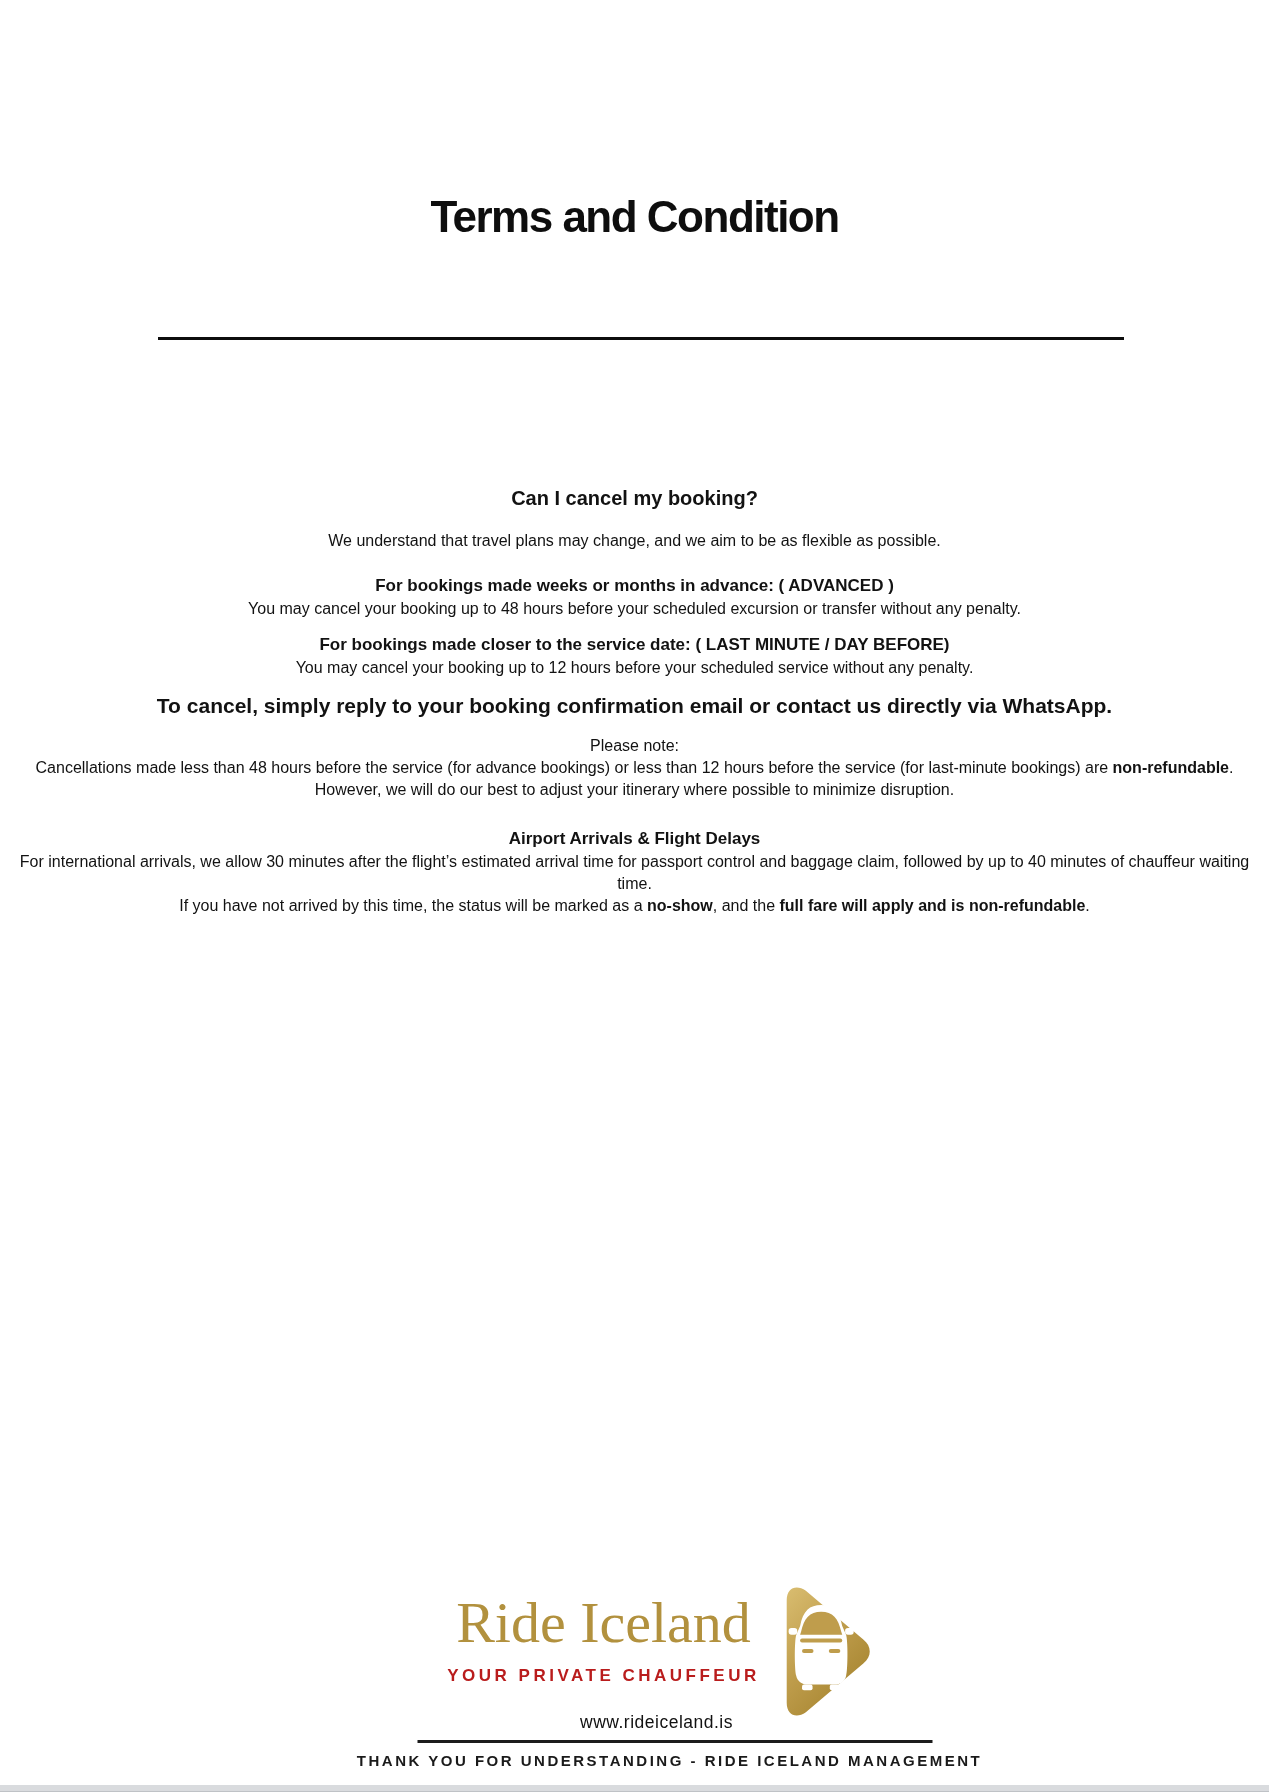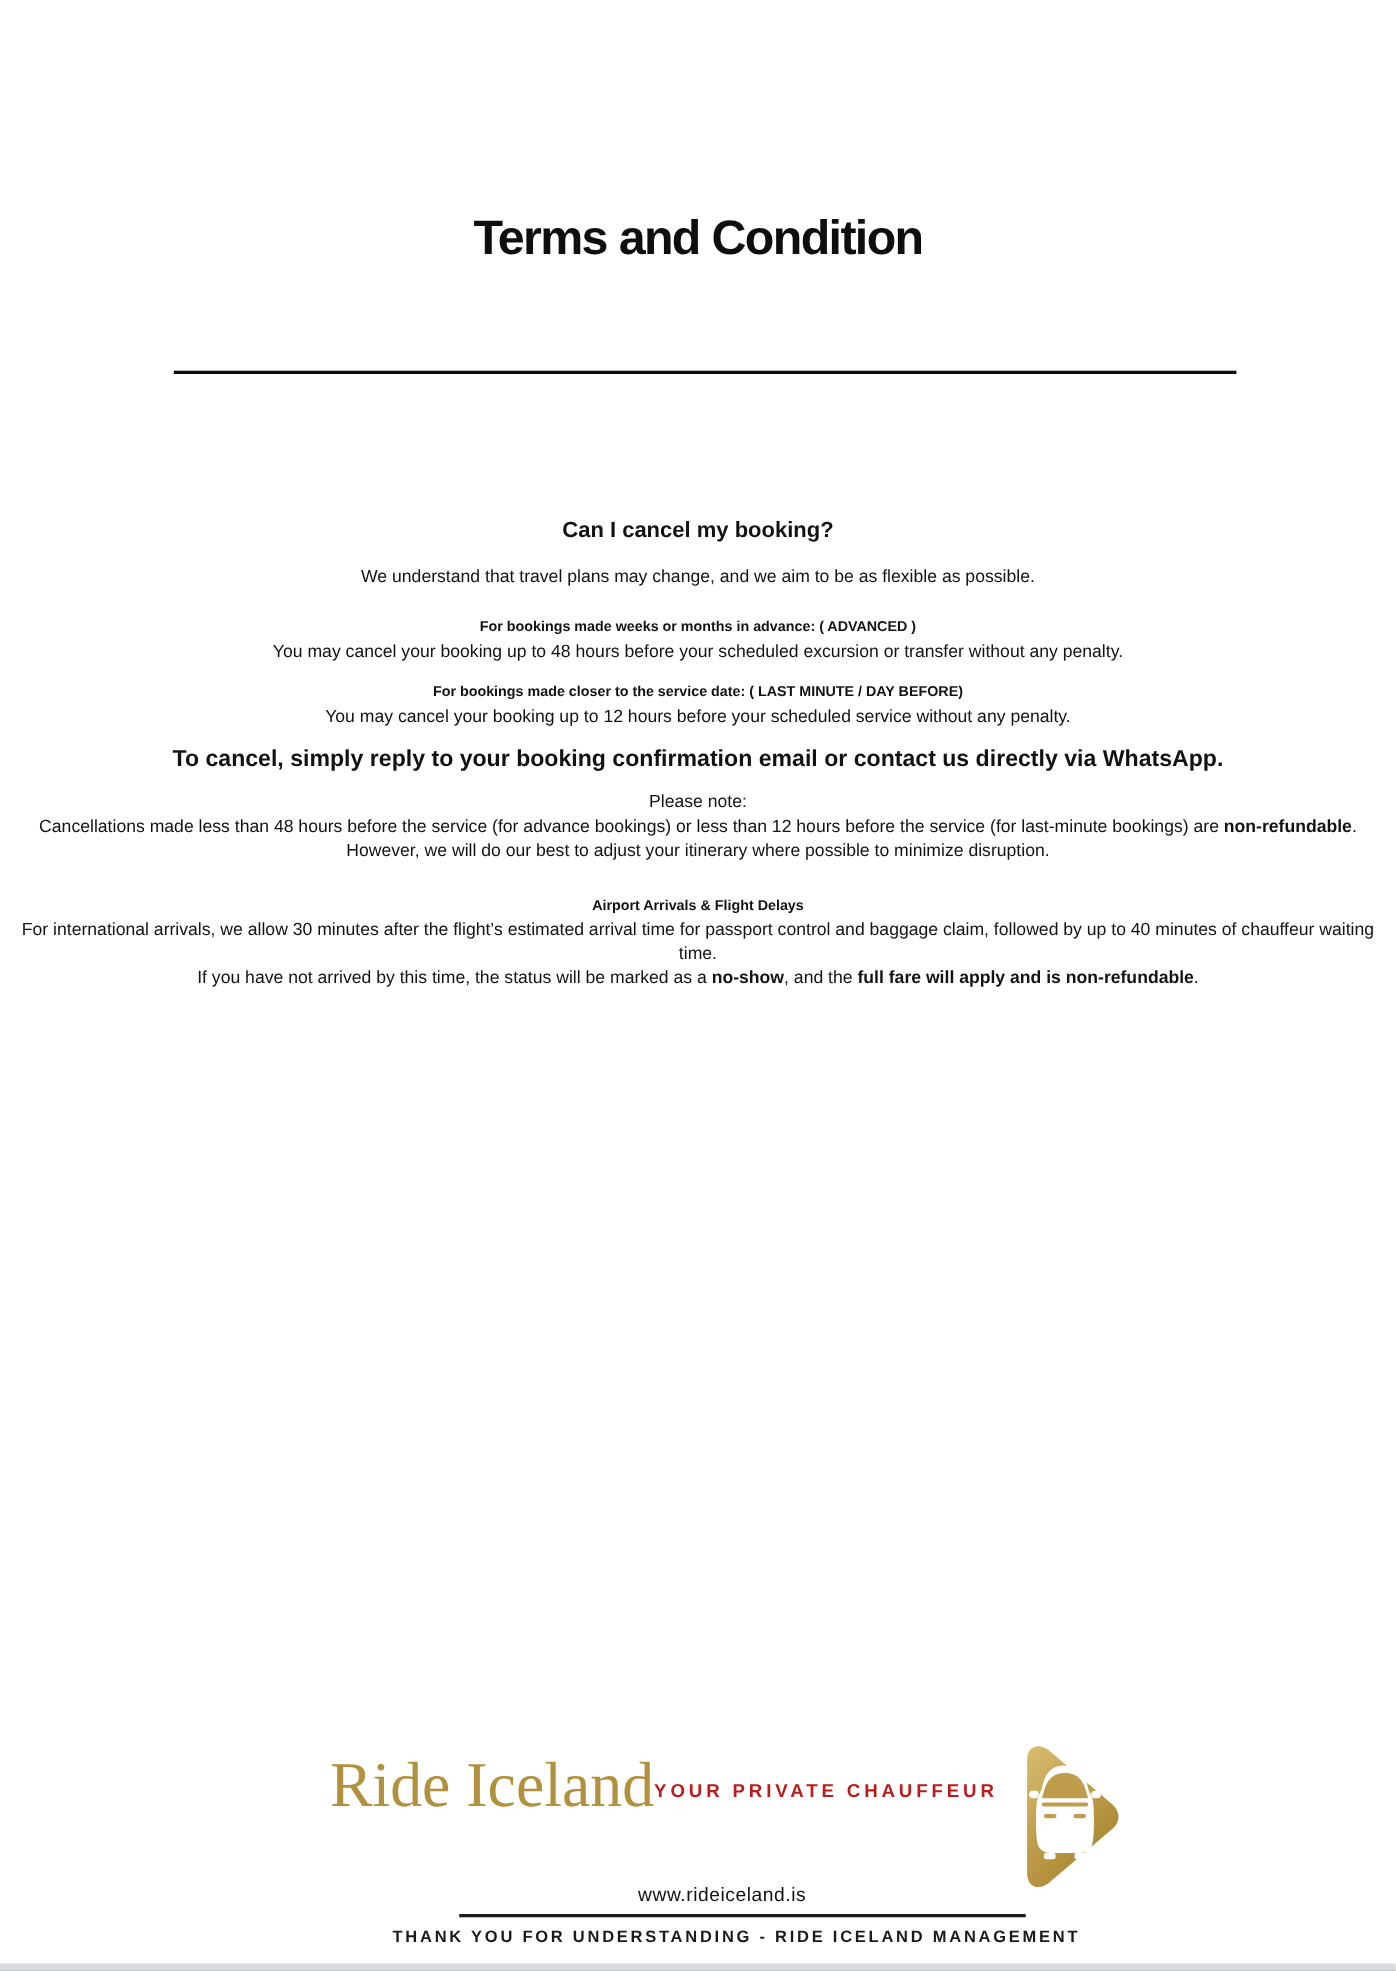--- a/index.html
+++ b/index.html
@@ -18,42 +18,42 @@
     margin:0;text-align:center;
     font-size:44px;font-weight:700;letter-spacing:-1.5px;
     color:#0e0e0e;
   }
   .title-rule{
     position:absolute;top:337px;left:158px;width:966px;height:3px;
     background:#0d0d0d;
   }
   
   .content{
-    position:absolute;top:468px;left:10px;right:10px;
+    position:absolute;top:484px;left:10px;right:10px;
     text-align:center;
     font-size:16px;line-height:22px;
   }
   .content p{margin:0;}
   .q-heading{font-size:20px;font-weight:700;line-height:28px;}
   .intro{margin-top:18px !important;}
-  .sub-heading{font-size:13px;font-weight:700;line-height:24px;text-align:center;}
+  .sub-heading{font-size:17px;font-weight:700;line-height:24px;text-align:center;}
   .m-adv{margin-top:22px !important;}
   .m-lm{margin-top:13px !important;}
   .cancel-line{margin-top:15px !important;font-size:21px;font-weight:700;line-height:24px;}
   .note-label{margin-top:17px !important;}
   .airport-h{margin-top:26px !important;}
   .m-example{margin-top:22px !important;}
   .b{font-weight:700;}
   
   .brand-row{
     position:absolute;top:1592px;left:0;width:100%;
     display:flex;justify-content:center;align-items:flex-start;gap:16px;
     transform:translateX(26px);
   }
-  .brand-col{display:flex;flex-direction:row;align-items:center;}
+  .brand-col{display:flex;flex-direction:column;align-items:center;}
   .brand-name{
     font-family:"Liberation Serif",serif;
     font-size:58px;line-height:62px;font-weight:400;
     color:#b2913e;white-space:nowrap;
   }
   .brand-tagline{
     margin-top:12px;
     font-size:17px;font-weight:700;letter-spacing:3.5px;
     color:#b91c1c;white-space:nowrap;
   }

